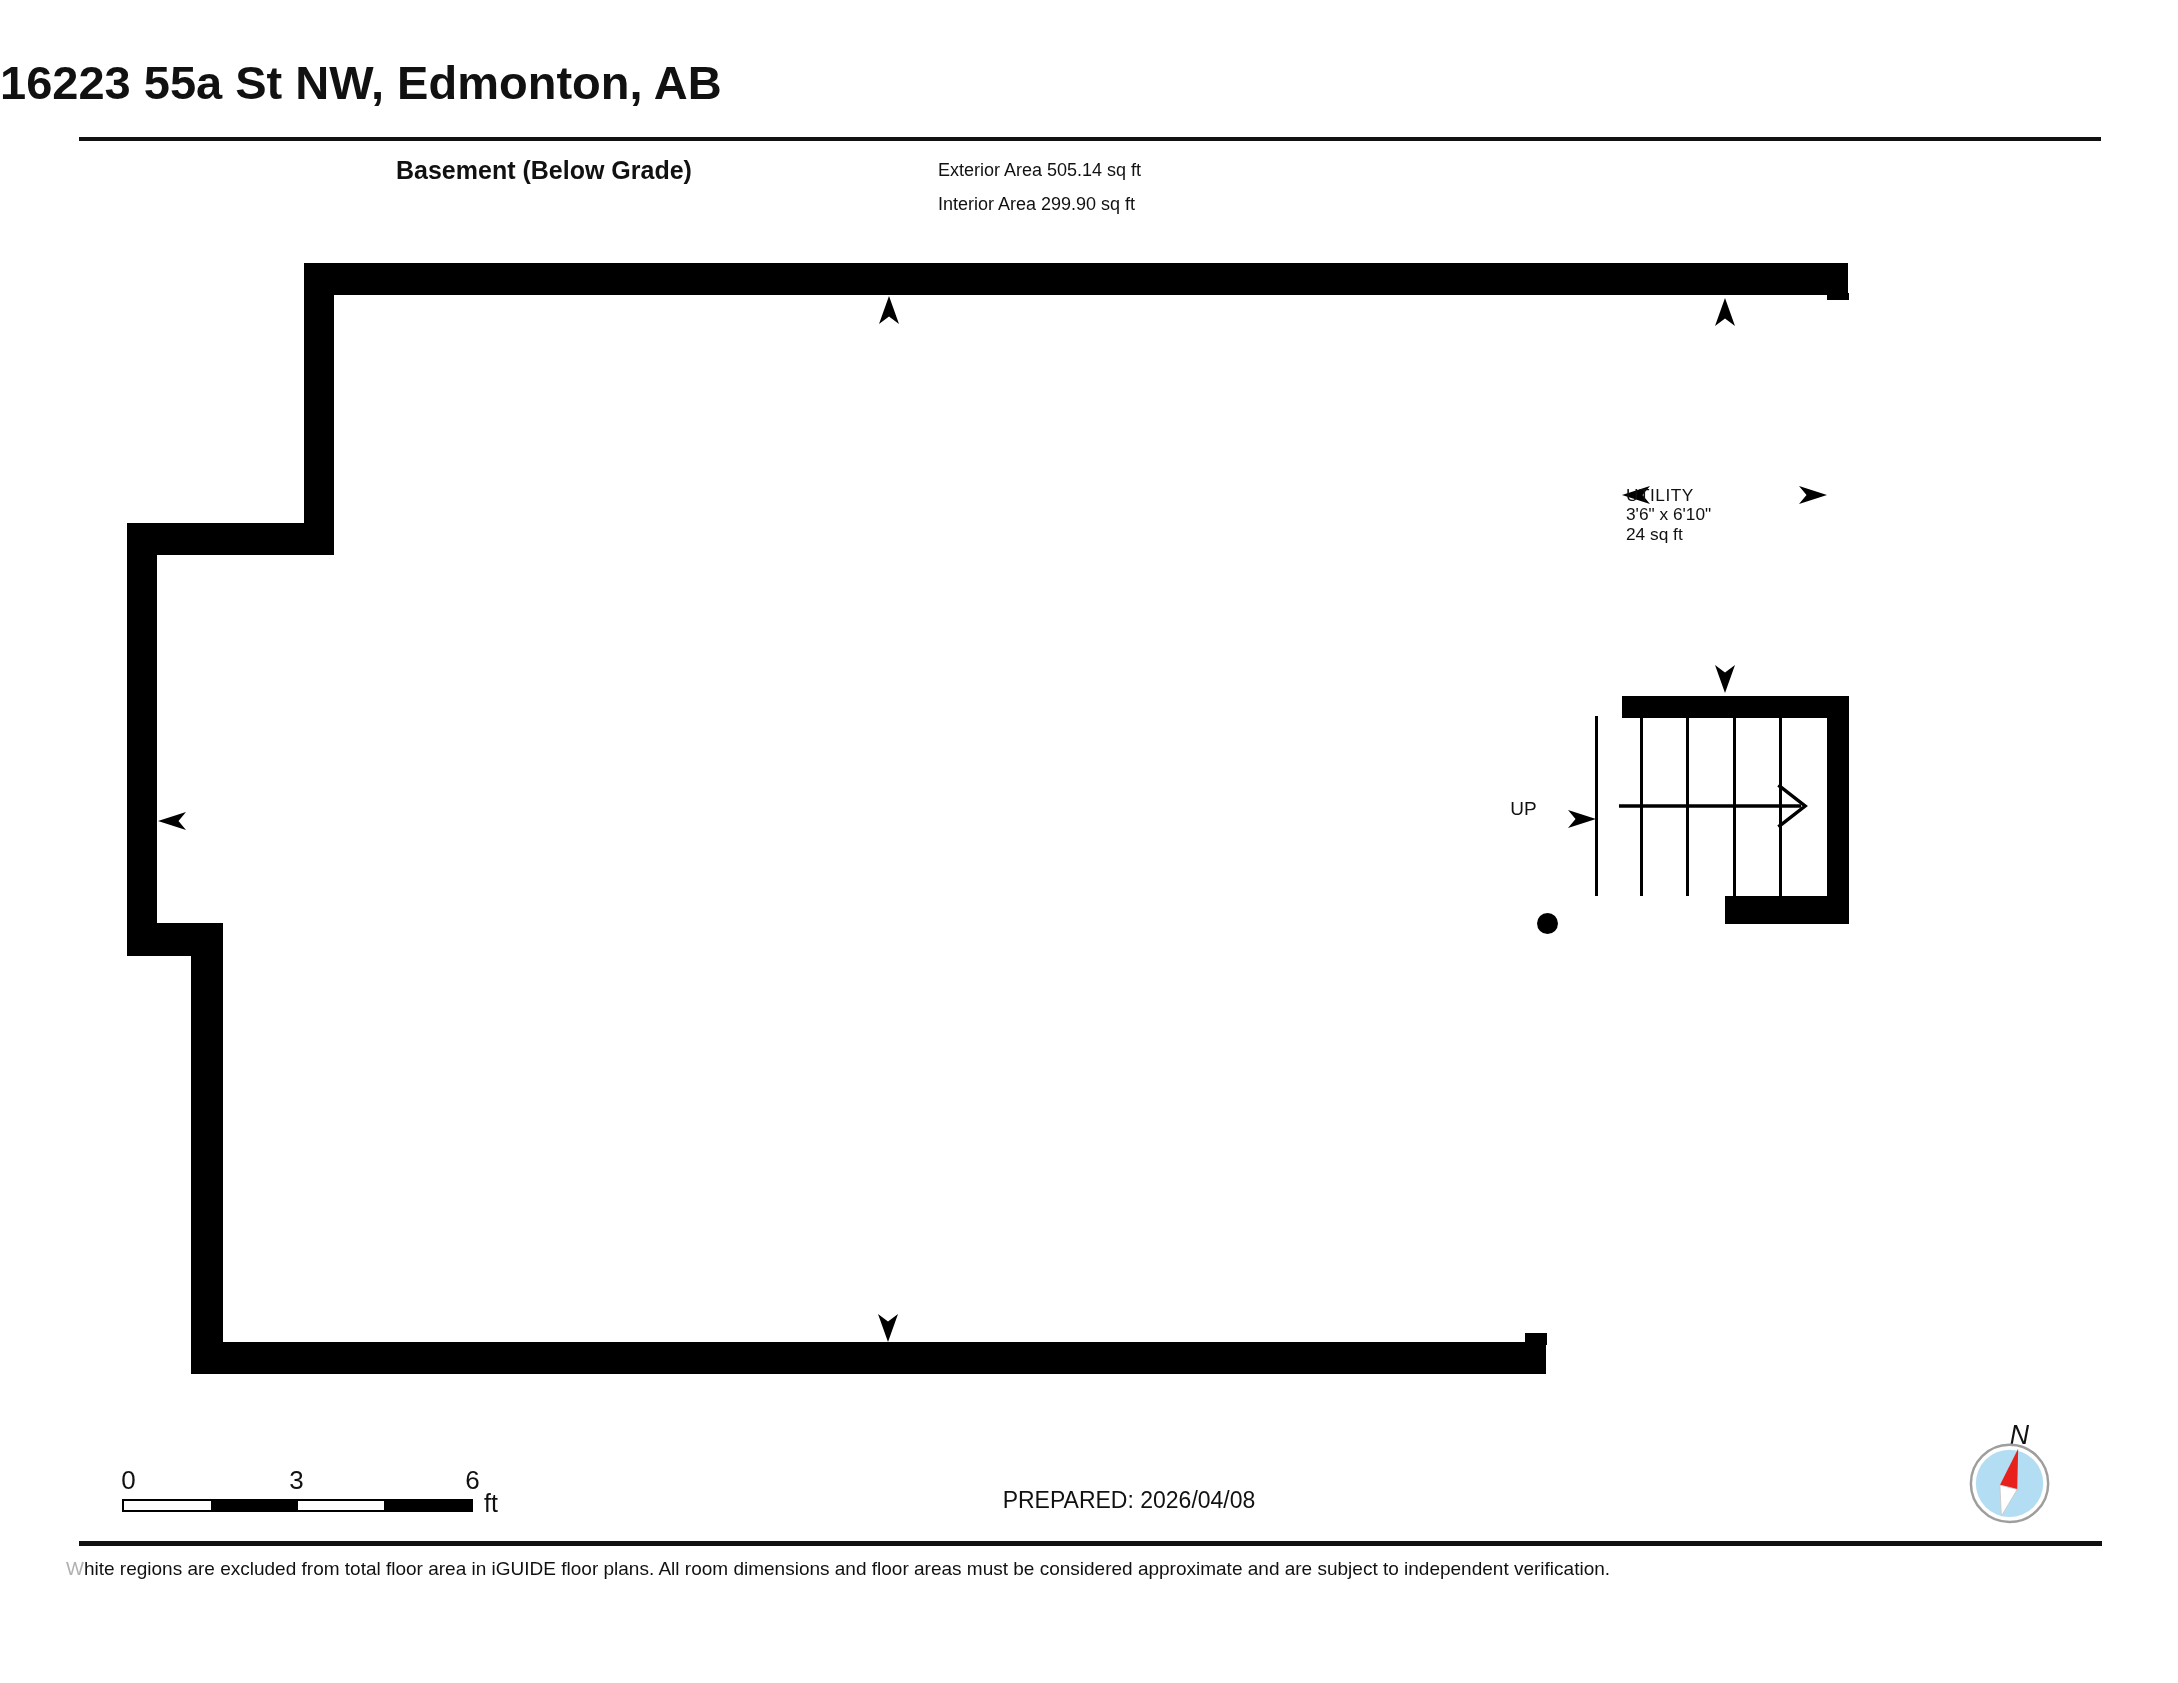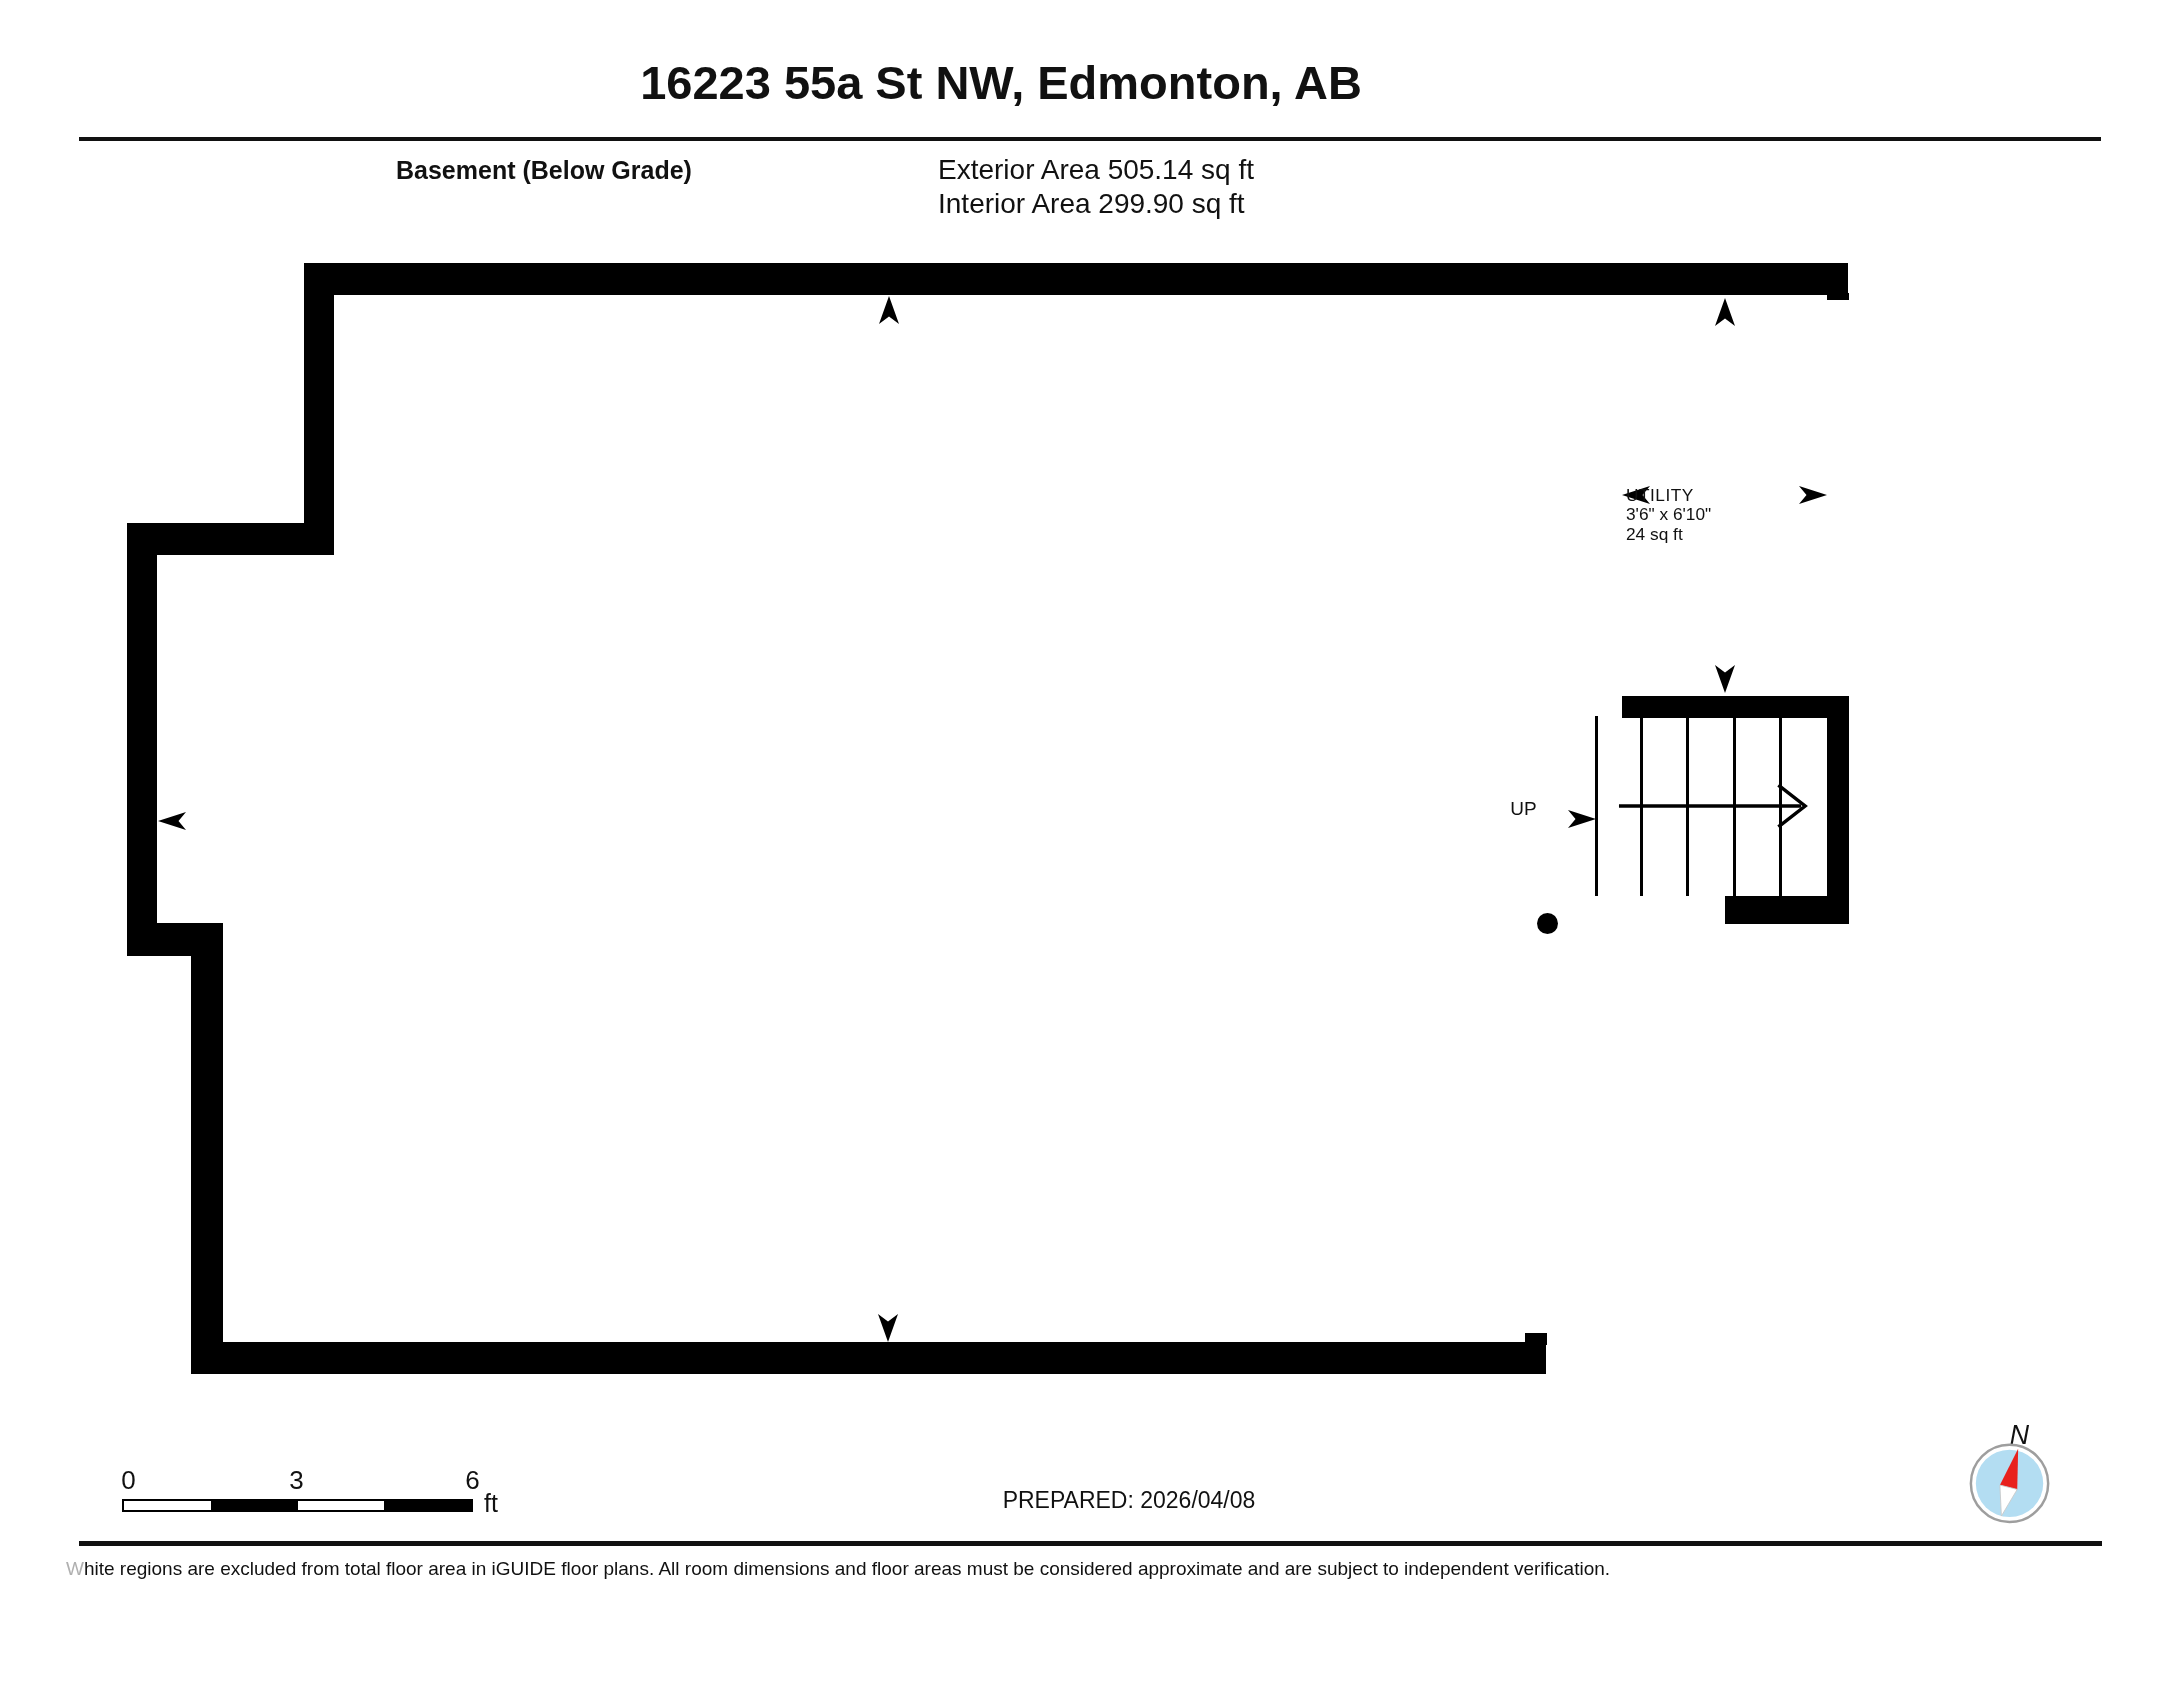--- a/index.html
+++ b/index.html
@@ -2,25 +2,25 @@
 <html><head>
 <meta charset="utf-8">
 <style>
   html,body{margin:0;padding:0;background:#fff;}
   .page{position:relative;width:2178px;height:1683px;background:#ffffff;overflow:hidden;
         font-family:"Liberation Sans","DejaVu Sans",sans-serif;color:#111;}
   .abs{position:absolute;}
   .wall{position:absolute;background:#000;}
   .tread{position:absolute;background:#000;width:3px;top:716px;height:180px;}
   .rule{position:absolute;background:#111;}
-  .title{position:absolute;top:55px;left:0;width:2002px;text-align:center;
+  .title{position:absolute;top:55px;left:0;width:2002px;text-align:left;
          font-size:47px;font-weight:bold;letter-spacing:0px;}
   .floor-label{position:absolute;top:153px;left:396px;width:528px;text-align:left;
                font-size:25px;font-weight:bold;line-height:34px;}
-  .areas{position:absolute;top:153px;left:938px;font-size:28px;line-height:34px;}
+  .areas{position:absolute;top:153px;left:938px;font-size:18px;line-height:34px;}
   .room-label{position:absolute;text-align:left;font-size:18px;line-height:19.3px;margin-top:24px;}
   .room-label .nm{letter-spacing:0.5px;}
   .up-label{position:absolute;top:798px;left:1485px;width:77px;text-align:center;font-size:19px;}
   .dot{position:absolute;left:1537px;top:913px;width:21px;height:21px;border-radius:50%;background:#000;}
   .scale-num{position:absolute;top:1465px;width:59px;text-align:center;font-size:26px;}
   .scale-bar{position:absolute;left:122px;top:1499px;width:351px;height:13px;
              border:2px solid #000;box-sizing:border-box;display:flex;}
   .scale-bar .seg{flex:1 1 25%;height:100%;}
   .seg.b{background:#000;} .seg.w{background:#fff;}
   .scale-unit{position:absolute;left:484px;top:1489px;font-size:25px;}

